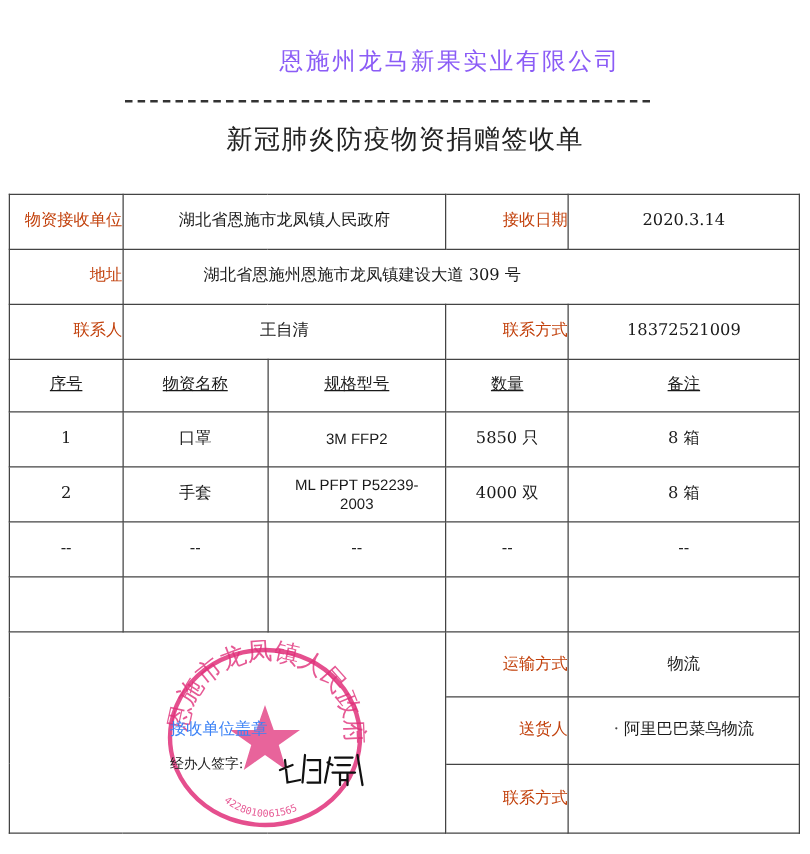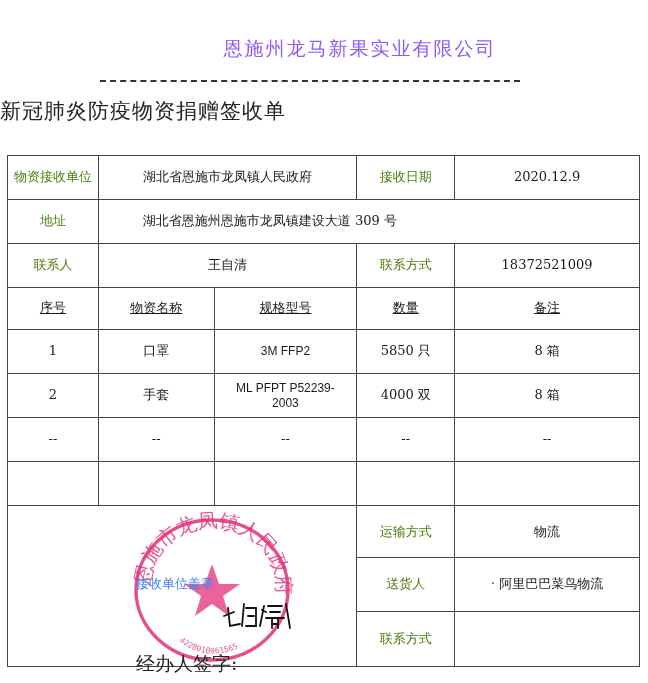--- a/index.html
+++ b/index.html
@@ -11,46 +11,46 @@
   .company {
     position: absolute; left: 0; top: 36px; width: 648px; text-align: center;
     font-family: "DejaVu Sans", "Liberation Sans", sans-serif;
     font-size: 19px; letter-spacing: 2px; color: #8b5cf6; padding-left: 36px;
   }
   .dashline {
     position: absolute; left: 100px; top: 80px; width: 420px; height: 0;
     border-top: 2px dashed #333;
   }
   .doc-title {
-    position: absolute; left: 0; top: 97px; width: 648px; text-align: left;
+    position: absolute; left: 0; top: 97px; width: 648px; text-align: center;
     font-family: "DejaVu Sans", "Liberation Sans", sans-serif;
     font-size: 21px; letter-spacing: 1px; color: #222;
   }
   table.form {
     position: absolute; left: 7px; top: 155px;
     border-collapse: collapse; width: 633px;
     font-size: 13px;
   }
   table.form td {
     border: 1.3px solid #444; text-align: center; vertical-align: middle;
     padding: 0; line-height: 1.25;
   }
-  table.form td.label { color: #4d7c0f; }
-  table.form td.left { text-align: left; padding-left: 44px; }
+  table.form td.label { color: #c2410c; text-align: right; }
+  table.form td.left { text-align: left; padding-left: 64px; }
   .r45 { height: 44px; }
   .r42 { height: 42px; text-decoration: underline; }
   .sig-cell { position: relative; height: 160px; }
   .stamp {
     position: absolute; left: 118px; top: 6px; width: 172px; height: 152px;
   }
   .sig-label1 {
     position: absolute; left: 128px; top: 58px; font-size: 13px; color: #3b82f6; margin-top: 12px;
   }
   .sig-label2 {
-    position: absolute; left: 128px; top: 98px; font-size: 19px; color: #222; margin-top: 48px;
+    position: absolute; left: 128px; top: 98px; font-size: 11px; color: #222;
   }
   .signature {
     position: absolute; left: 212px; top: 92px; width: 80px; height: 32px;
   }
   .dot { color: #444; margin-right: 4px; }
   .spec2 { font-family: Liberation Sans, sans-serif; font-size: 12px; line-height: 1.35; }
 </style>
 </head>
 <body>
 
@@ -64,21 +64,21 @@
       <col style="width:116px">
       <col style="width:143px">
       <col style="width:98px">
       <col style="width:185px">
   </colgroup>
   <tbody>
       <tr class="r45">
     <td class="label">物资接收单位</td>
     <td colspan="2">湖北省恩施市龙凤镇人民政府</td>
     <td class="label">接收日期</td>
-    <td>2020.12.9</td>
+    <td>2020.3.14</td>
   </tr>
   <tr class="r45">
     <td class="label">地址</td>
     <td colspan="4" class="left">湖北省恩施州恩施市龙凤镇建设大道 309 号</td>
   </tr>
   <tr class="r45">
     <td class="label">联系人</td>
     <td colspan="2">王自清</td>
     <td class="label">联系方式</td>
     <td>18372521009</td>

